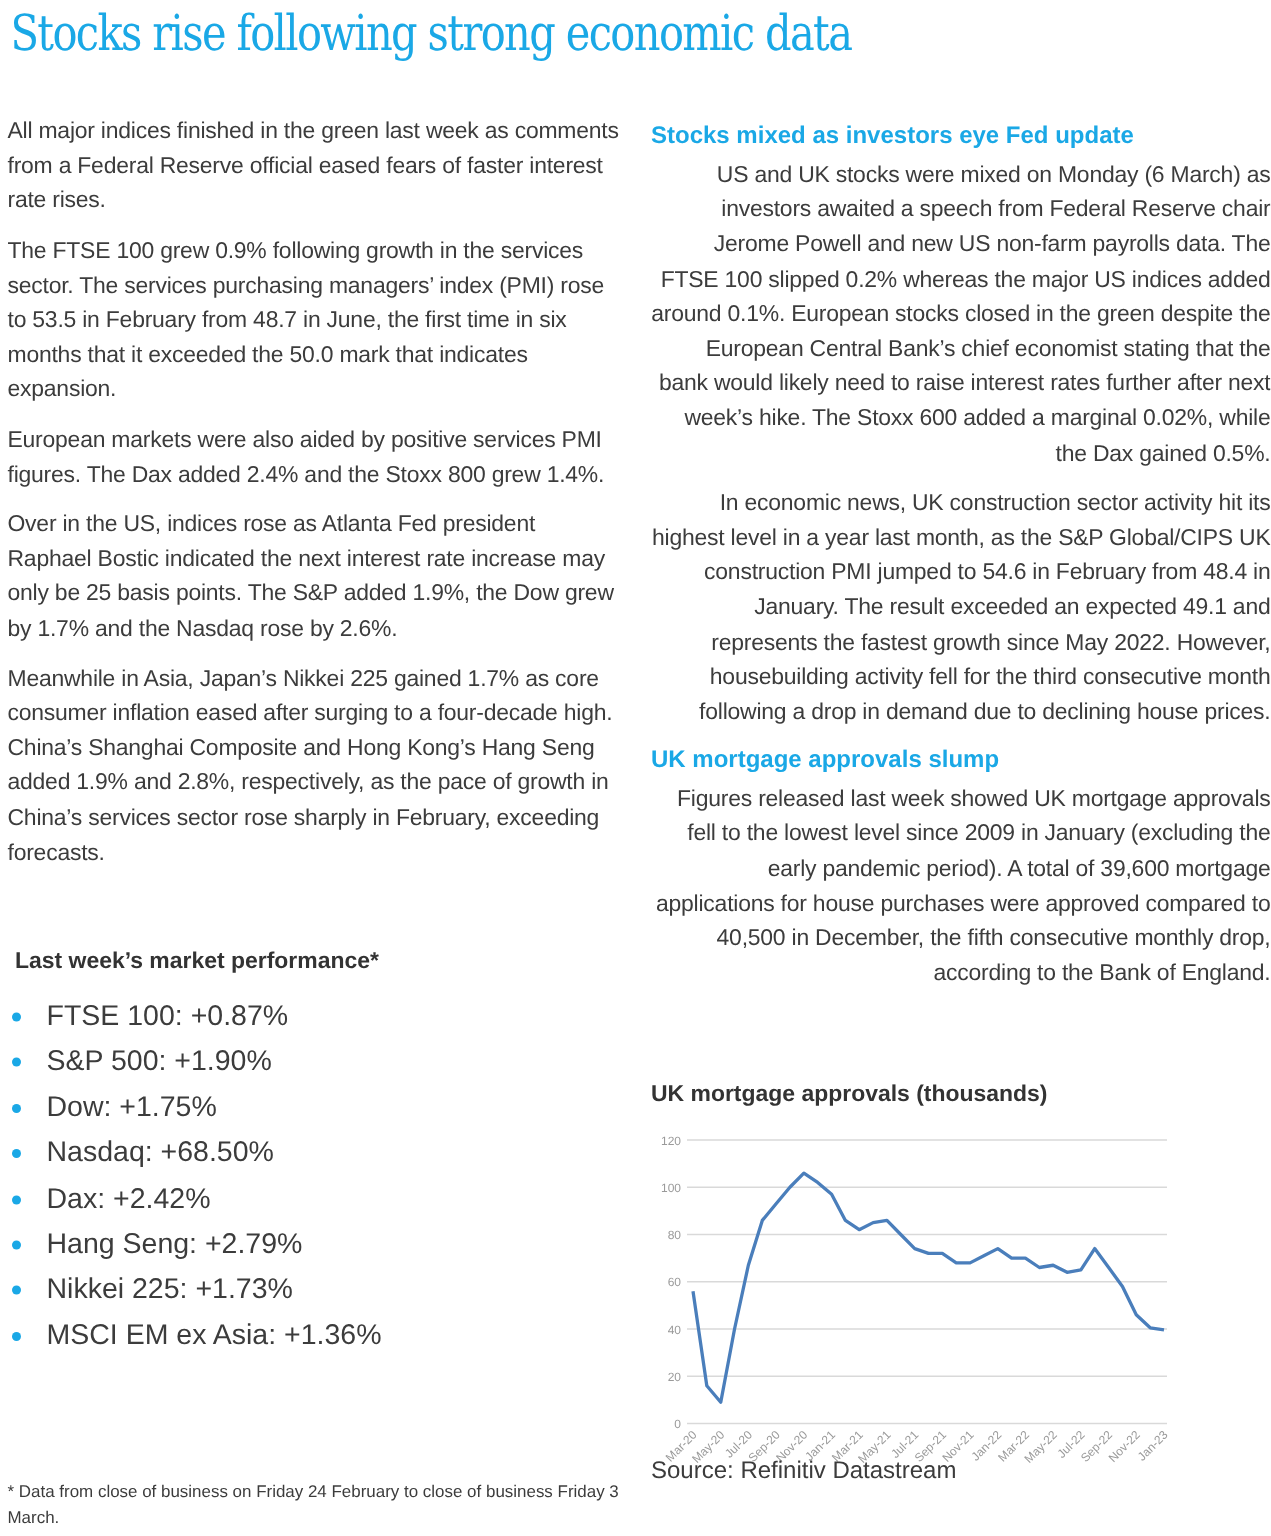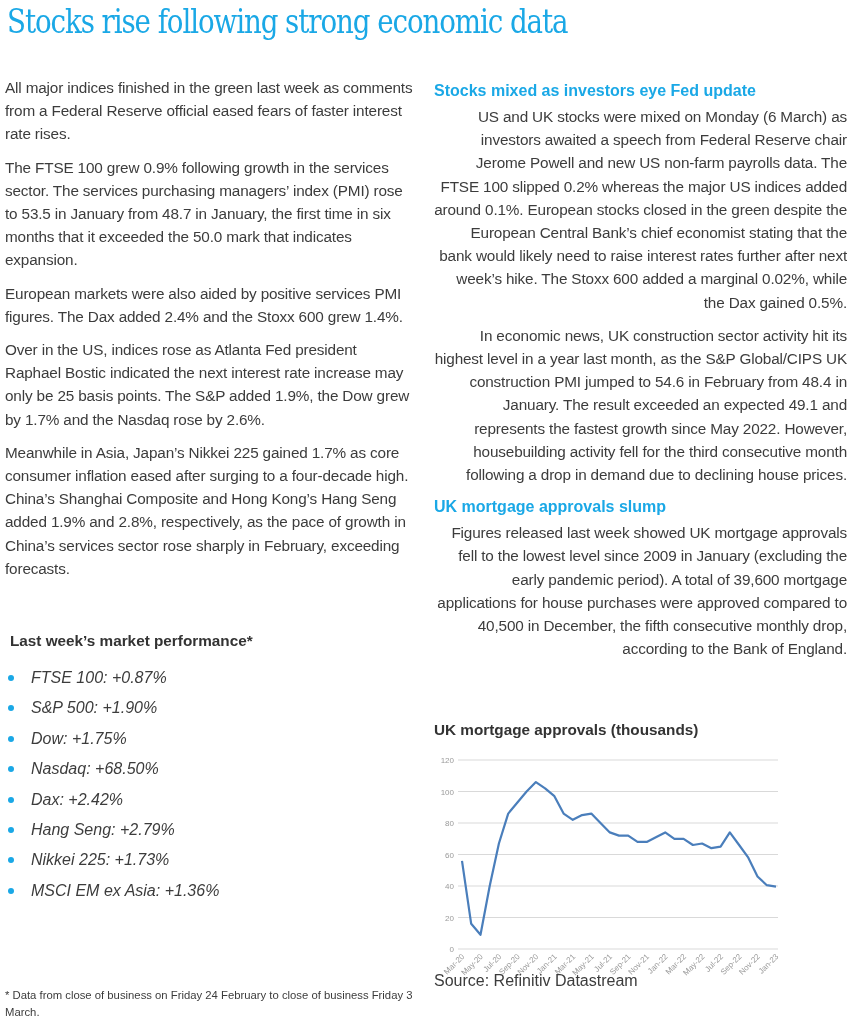--- a/index.html
+++ b/index.html
@@ -23,21 +23,21 @@
   }
   h3.sub {
     margin: 0 0 3px 0; font-size: 16px; line-height: 22px; color: #1aa8e6; font-weight: bold;
   }
   .col-right p.para { margin-bottom: 10px; text-align: right; }
   .perf-title {
     position: absolute; left: 10px; top: 632px; margin: 0;
     font-size: 15.3px; font-weight: bold; color: #333333;
   }
   ul.perf { position: absolute; left: 5px; top: 668px; list-style: none; margin: 0; padding: 0; }
-  ul.perf li { height: 30.4px; font-size: 16px; color: #3c3c3c; position: relative; padding-left: 26px; line-height: 20px; font-style: italic; }
+  ul.perf li { height: 30.4px; font-size: 19px; color: #3c3c3c; position: relative; padding-left: 26px; line-height: 20px; }
   ul.perf li .dot {
     position: absolute; left: 3px; top: 7px; width: 6px; height: 6px; border-radius: 50%; background: #1aa8e6;
   }
   .footnote {
     position: absolute; left: 5px; top: 987px; width: 410px;
     font-size: 11.3px; line-height: 17px; color: #3c3c3c;
   }
   .chart-title {
     position: absolute; left: 434px; top: 721px; margin: 0;
     font-size: 15.3px; font-weight: bold; color: #333333;
@@ -48,22 +48,22 @@
   }
   .tick-label { font-family: "Liberation Sans", sans-serif; font-size: 8px; fill: #9a9a9a; }
 </style>
 </head>
 <body>
 
 <h1 class="title">Stocks rise following strong economic data</h1>
 
 <div class="col-left">
   <p class="para">All major indices finished in the green last week as comments from a Federal Reserve official eased fears of faster interest rate rises.</p>
-  <p class="para">The FTSE 100 grew 0.9% following growth in the services sector. The services purchasing managers’ index (PMI) rose to 53.5 in January from 48.7 in January, the first time in six months that it exceeded the 50.0 mark that indicates expansion.</p>
-  <p class="para">European markets were also aided by positive services PMI figures. The Dax added 2.4% and the Stoxx 600 grew 1.4%.</p>
+  <p class="para">The FTSE 100 grew 0.9% following growth in the services sector. The services purchasing managers’ index (PMI) rose to 53.5 in February from 48.7 in June, the first time in six months that it exceeded the 50.0 mark that indicates expansion.</p>
+  <p class="para">European markets were also aided by positive services PMI figures. The Dax added 2.4% and the Stoxx 800 grew 1.4%.</p>
   <p class="para">Over in the US, indices rose as Atlanta Fed president Raphael Bostic indicated the next interest rate increase may only be 25 basis points. The S&amp;P added 1.9%, the Dow grew by 1.7% and the Nasdaq rose by 2.6%.</p>
   <p class="para">Meanwhile in Asia, Japan’s Nikkei 225 gained 1.7% as core consumer inflation eased after surging to a four-decade high. China’s Shanghai Composite and Hong Kong’s Hang Seng added 1.9% and 2.8%, respectively, as the pace of growth in China’s services sector rose sharply in February, exceeding forecasts.</p>
 </div>
 
 <h4 class="perf-title">Last week’s market performance*</h4>
 <ul class="perf">
   <li><span class="dot"></span><span>FTSE 100: +0.87%</span></li>
   <li><span class="dot"></span><span>S&amp;P 500: +1.90%</span></li>
   <li><span class="dot"></span><span>Dow: +1.75%</span></li>
   <li><span class="dot"></span><span>Nasdaq: +68.50%</span></li>

